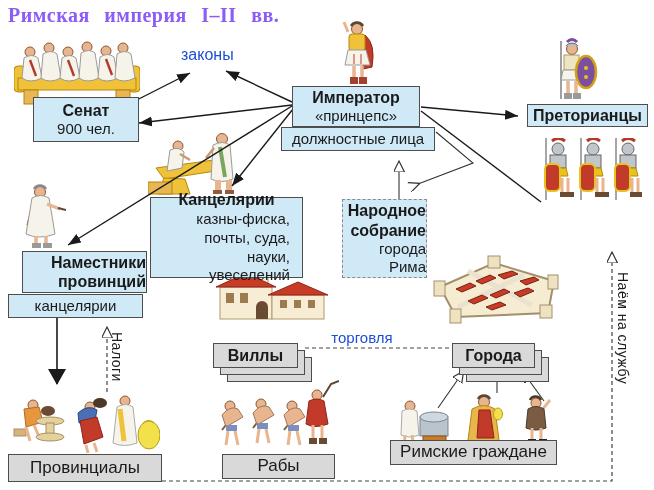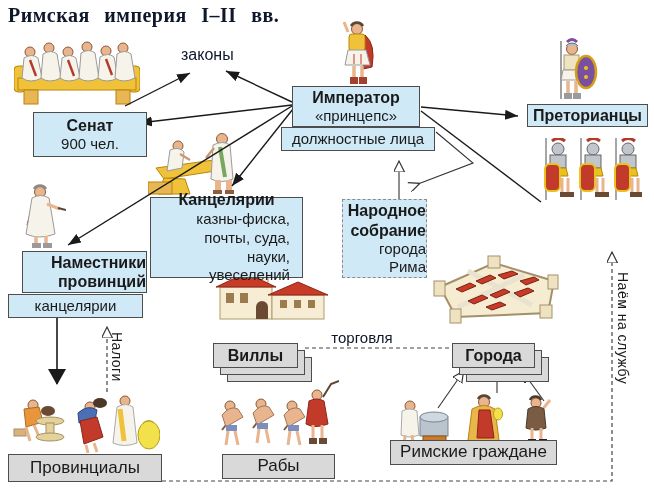--- a/index.html
+++ b/index.html
@@ -1,33 +1,33 @@
 <!DOCTYPE html>
 <html><head>
 <meta charset="utf-8">
 <style>
   html,body{margin:0;padding:0;background:#fff;}
   #canvas{position:relative;width:654px;height:490px;background:#fff;overflow:hidden;
           font-family:"Liberation Sans",sans-serif;color:#1a1a1a;}
   #page-title{position:absolute;left:8px;top:4px;font-family:"Liberation Serif",serif;
-          font-weight:bold;font-size:20px;letter-spacing:.5px;word-spacing:9px;color:#0f172a;}
+          font-weight:bold;font-size:20px;letter-spacing:.5px;word-spacing:9px;color:#8b5cf6;}
   .node{position:absolute;background:#cfe9f7;border:1.6px solid #4d4d4d;
         display:flex;flex-direction:column;align-items:center;justify-content:center;
         text-align:right;line-height:1.2;box-sizing:border-box;}
   .node .t{font-weight:bold;font-size:16px;}
   .node .s{font-size:15px;}
   .node.gray{background:#d9d9d9;}
   .node.dashed{border:1.6px dashed #8a8a8a;}
   .stacked{position:absolute;}
   .stacked .layer{position:absolute;border:1.4px solid #4d4d4d;box-sizing:border-box;}
   .stacked .face{display:flex;align-items:center;justify-content:center;
         font-weight:bold;font-size:16px;text-align:center;}
   .blue .layer{background:#cfe9f7;}
   .grayst .layer{background:#d9d9d9;margin-top:16px;}
-  .flabel{position:absolute;font-size:15px;color:#0f172a;}
+  .flabel{position:absolute;font-size:15px;color:#1d4ed8;}
   .vlabel{position:absolute;writing-mode:vertical-rl;font-size:14px;color:#1a1a1a;letter-spacing:.5px;}
   svg{display:block;}
   .illus{position:absolute;z-index:1;}
   #wires{position:absolute;left:0;top:0;z-index:2;}
   .node,.stacked,.flabel,.vlabel{z-index:3;}
 </style>
 </head>
 <body>
 
 <div id="canvas">
@@ -303,21 +303,21 @@
       <path d="M497,393 L497,372" marker-end="url(#mOpen)"></path>
       <path d="M544,401 L523,372" marker-end="url(#mOpen)"></path>
     </g>
     <g stroke="#444" stroke-width="1.2" fill="none" stroke-dasharray="4 3">
       <path d="M107,392 L107,328" marker-end="url(#mOpen)"></path>
       <path d="M305,348 L452,348"></path>
       <path d="M162,481 L612,481 L612,253" marker-end="url(#mOpen)"></path>
     </g>
   </svg>
 
-  <div class="node" style="left:33px;top:112px;width:114px;height:45px">
+  <div class="node" style="left:33px;top:97px;width:106px;height:45px">
     <span class="t">Сенат</span>
     <span class="s">900 чел.</span>
   </div>
 
   <div class="node" style="left:292px;top:86px;width:128px;height:41px">
     <span class="t">Император</span>
     <span class="s">«принцепс»</span>
   </div>
 
   <div class="node" style="left:281px;top:127px;width:154px;height:24px">

